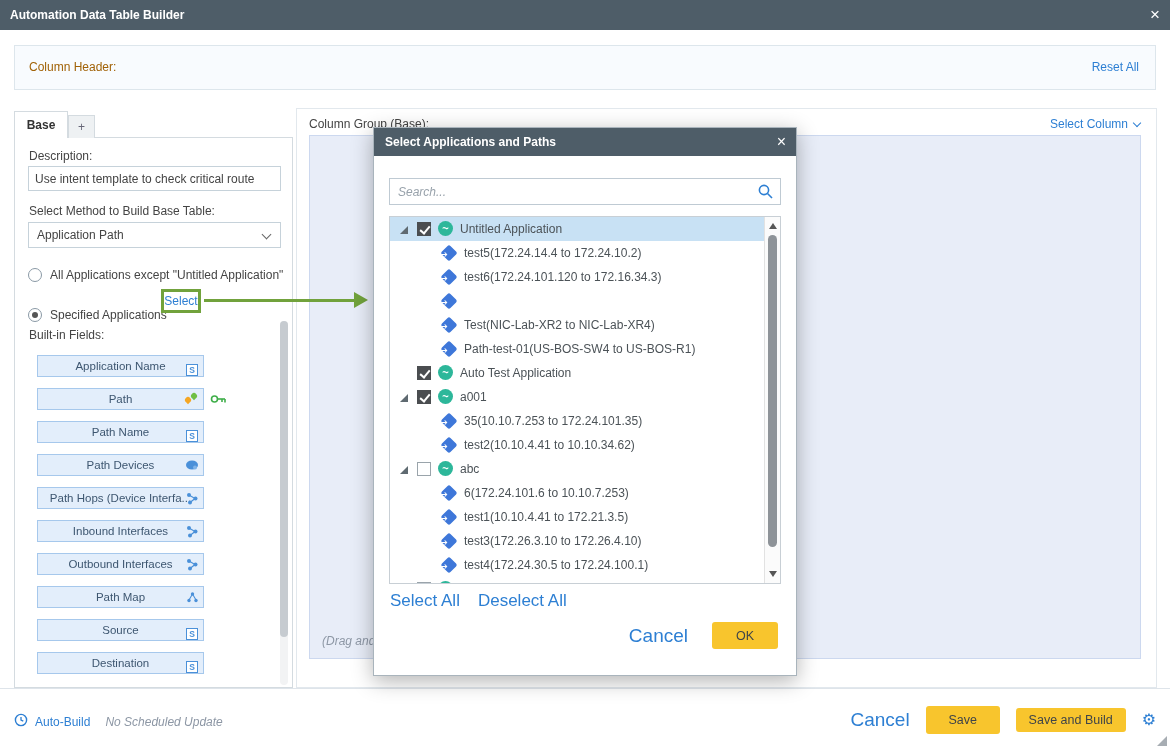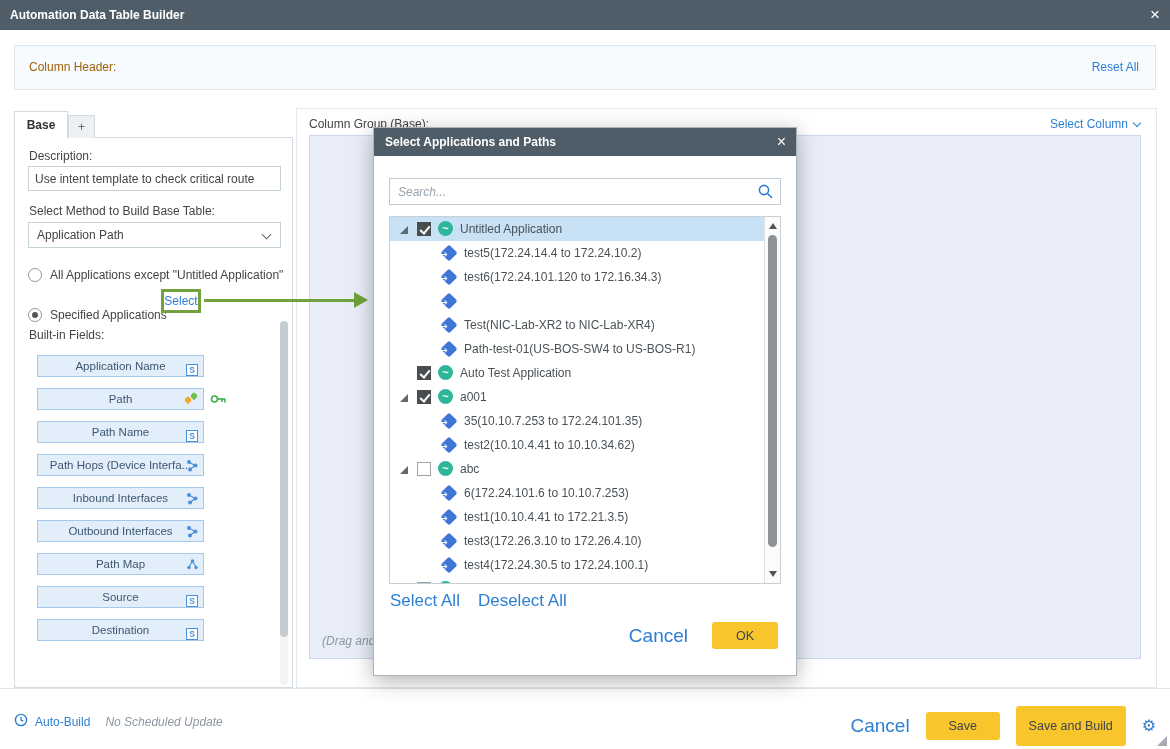--- a/index.html
+++ b/index.html
@@ -98,21 +98,21 @@
   #modal .m-footer { position:absolute; left:0; top:494px; width:100%; display:flex; justify-content:flex-end; align-items:center; gap:24px; padding-right:18px; }
   .yellow-btn { background:#f8c52d; border:none; border-radius:3px; color:#3f4449; font:12.5px "Liberation Sans",sans-serif; cursor:pointer; }
   #ok-btn { width:66px; height:27px; }
 
   
   #footer { position:absolute; left:0; top:688px; width:1170px; height:61px; border-top:1px solid #dee4ea; background:#fff; }
   #footer .left { position:absolute; left:14px; top:24px; display:flex; align-items:center; gap:7px; }
   #footer .sched { font-style:italic; color:#8d97a5; margin-left:8px; }
   #footer .right { position:absolute; right:14px; top:17px; display:flex; align-items:center; gap:16px; }
   #save-btn { width:74px; height:28px; }
-  #sab-btn { width:110px; height:40px; }
+  #sab-btn { width:110px; height:24px; }
   .gear { color:#2d7fd3; font-size:16px; line-height:16px; cursor:pointer; }
   #resize-grip { position:absolute; right:3px; bottom:3px; width:0; height:0; border-left:10px solid transparent; border-bottom:10px solid #a7adb3; cursor:nwse-resize; }
   .cancel-link { font-size:19px; }
 </style>
 </head>
 <body>
 
 <div id="app">
 
   <div id="titlebar">
@@ -152,20 +152,24 @@
         <div class="chip"><span>Path</span><span class="chip-icon" style="position: absolute;">
             <span class="pin orange"></span>
             <span class="pin green"></span>
           </span><span class="key-ico"><svg width="17" height="14" viewBox="0 0 17 14">
               <circle cx="4.5" cy="7" r="3" fill="none" stroke="#3fae49" stroke-width="1.6"></circle>
               <line x1="7.5" y1="7" x2="15" y2="7" stroke="#3fae49" stroke-width="1.6"></line>
               <line x1="12" y1="7" x2="12" y2="10" stroke="#3fae49" stroke-width="1.6"></line>
               <line x1="15" y1="7" x2="15" y2="10.5" stroke="#3fae49" stroke-width="1.6"></line>
             </svg></span></div>
         <div class="chip"><span>Path Name</span><span class="chip-icon"><span class="s-icon">S</span></span></div>
+        <div class="chip"><span>Path Devices</span><span class="chip-icon"><svg width="14" height="14" viewBox="0 0 14 14">
+              <ellipse cx="7" cy="7" rx="6" ry="4.5" fill="#4a90d9"></ellipse>
+              <circle cx="10" cy="9.5" r="2" fill="#7fb3e8"></circle>
+            </svg></span></div>
         <div class="chip"><span>Path Hops (Device Interfa...</span><span class="chip-icon"><svg width="13" height="13" viewBox="0 0 13 13">
               <path d="M3 3 L9 6.5 L4 10.5" fill="none" stroke="#4a90d9" stroke-width="1.2"></path>
               <circle cx="3" cy="3" r="2" fill="#4a90d9"></circle>
               <circle cx="9.5" cy="6.5" r="2" fill="#4a90d9"></circle>
               <circle cx="4" cy="10.5" r="2" fill="#4a90d9"></circle>
             </svg></span></div>
         <div class="chip"><span>Inbound Interfaces</span><span class="chip-icon"><svg width="13" height="13" viewBox="0 0 13 13">
               <path d="M3 3 L9 6.5 L4 10.5" fill="none" stroke="#4a90d9" stroke-width="1.2"></path>
               <circle cx="3" cy="3" r="2" fill="#4a90d9"></circle>
               <circle cx="9.5" cy="6.5" r="2" fill="#4a90d9"></circle>

